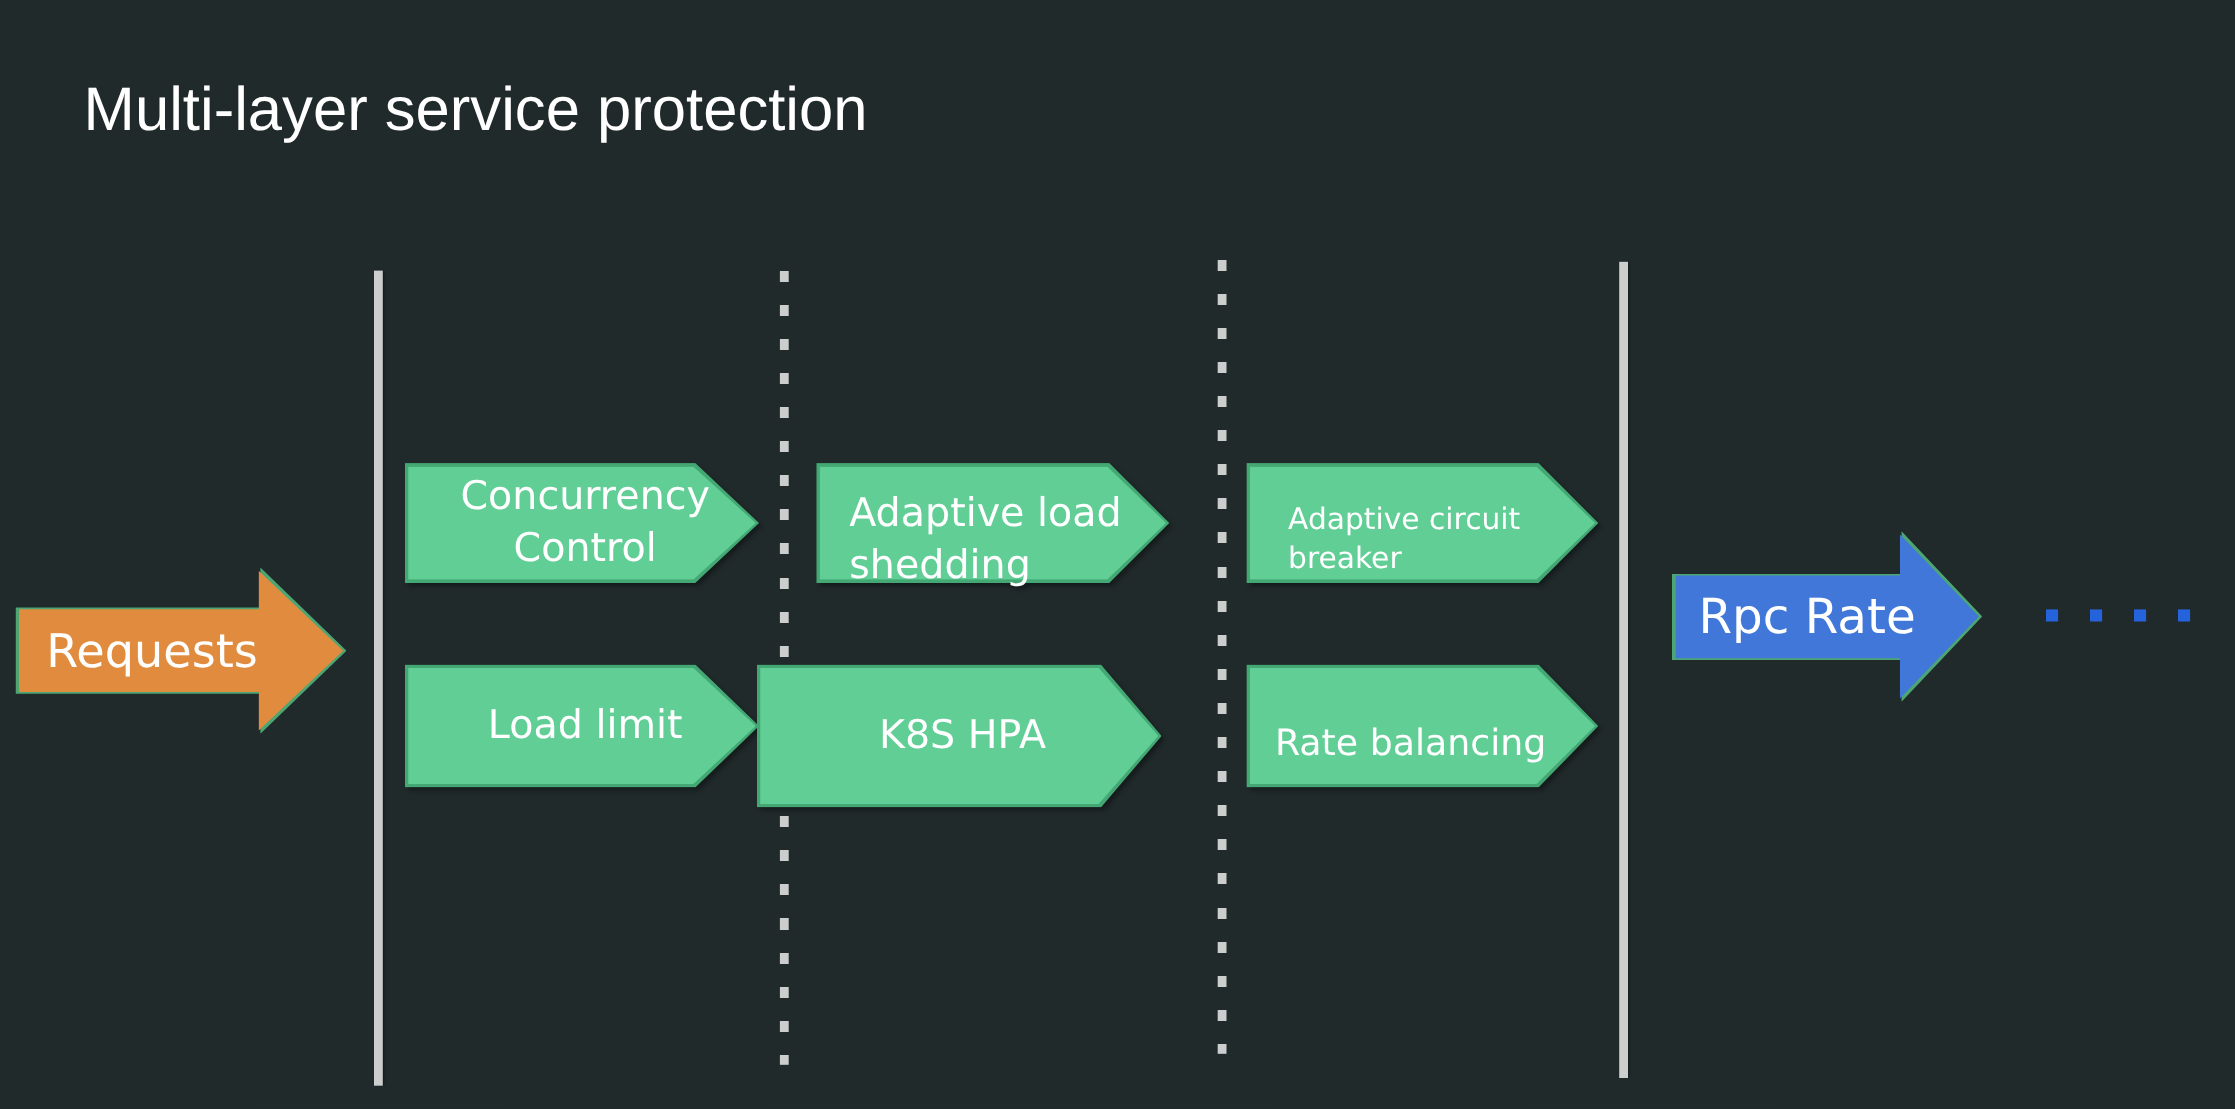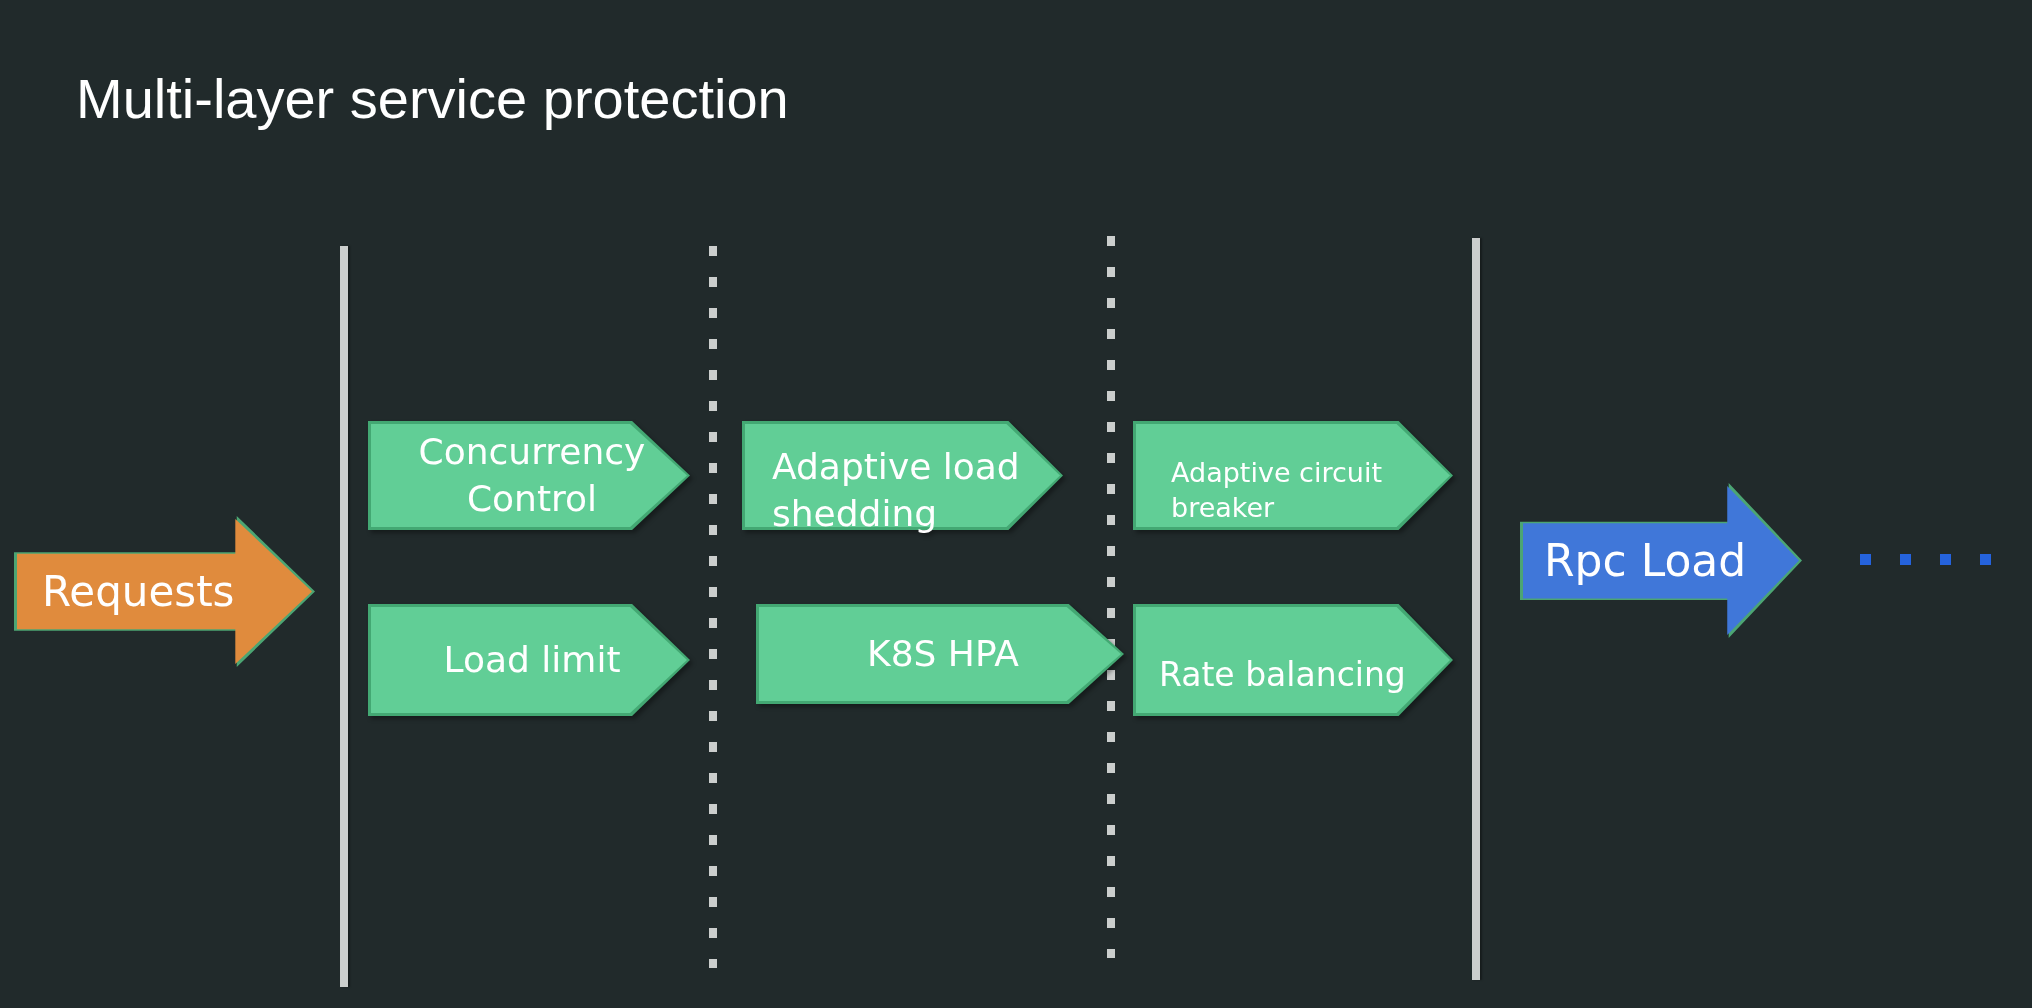--- a/index.html
+++ b/index.html
@@ -34,21 +34,21 @@
   .pent .layer.f{inset:3px;background:var(--stage-fill);}
   .pent .label{
     position:absolute;inset:0;z-index:2;display:flex;align-items:center;
     font-size:36px;line-height:1.28;white-space:pre-line;color:var(--text);
   }
   .pent .label.center{justify-content:center;text-align:center;padding-right:34px;padding-left:40px;}
   .pent .label.left{justify-content:flex-start;text-align:left;margin-top:30px;}
   #p11{left:368px;top:421px;width:322px;height:109px;--r:82%;}
   #p12{left:368px;top:604px;width:322px;height:112px;--r:82%;}
   #p21{left:742px;top:421px;width:321px;height:109px;--r:83%;}
-  #p22{left:756px;top:604px;width:368px;height:100px;--r:85%;}
+  #p22{left:688px;top:604px;width:368px;height:130px;--r:85%;}
   #p31{left:1133px;top:421px;width:320px;height:109px;--r:83%;}
   #p32{left:1133px;top:604px;width:320px;height:112px;--r:83%;}
   #p21 .label{padding-left:30px;}
   #p31 .label{padding-left:38px;font-size:27px;}
   #p32 .label{padding-left:26px;font-size:33px;}
 
   
   .blocka{position:absolute;}
   .blocka .layer{
     position:absolute;
@@ -118,21 +118,21 @@
 </div>
 <div class="pent" id="p32">
   <div class="layer b"></div>
   <div class="layer f"></div>
   <div class="label left">Rate balancing</div>
 </div>
 
 <div class="blocka" id="rpc-arrow">
   <div class="layer b"></div>
   <div class="layer f"></div>
-  <div class="label">Rpc Load</div>
+  <div class="label">Rpc Rate</div>
 </div>
 
 <div class="cdots">
   <span class="dot"></span>
   <span class="dot"></span>
   <span class="dot"></span>
   <span class="dot"></span>
 </div>
 
 </body></html>

